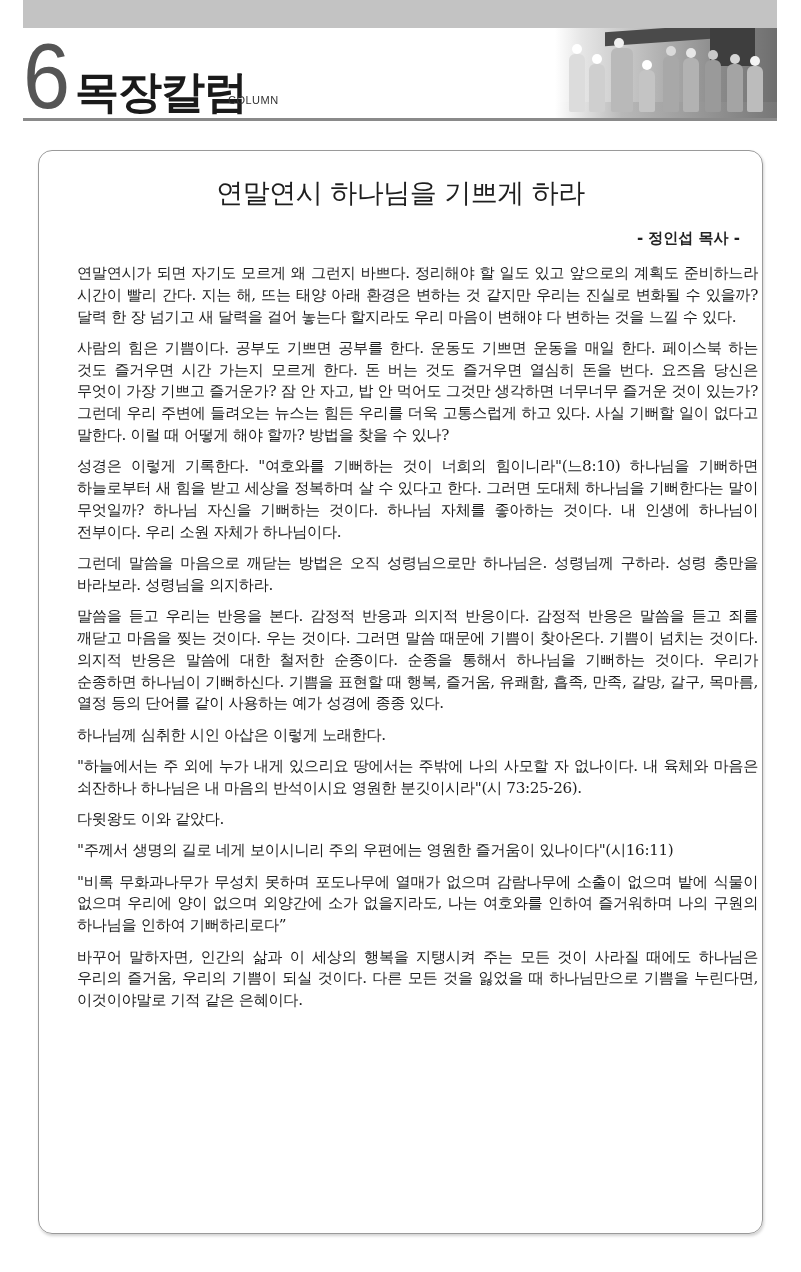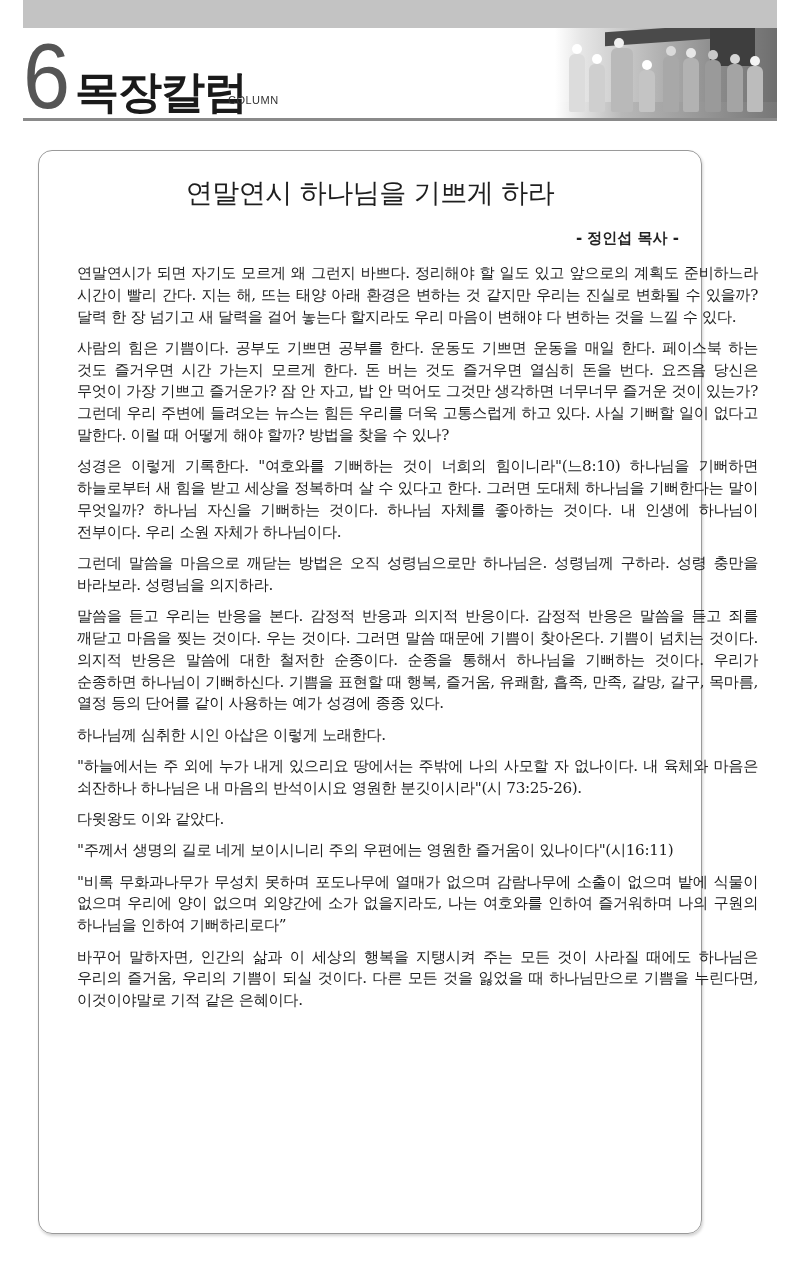--- a/index.html
+++ b/index.html
@@ -14,21 +14,21 @@
   .section-sub { position: absolute; left: 205px; top: 66px; font-family: "Liberation Sans", "DejaVu Sans", sans-serif;
                  font-size: 11px; color: #333; letter-spacing: 0.5px; }
   .photo { position: absolute; left: 532px; top: 0; width: 222px; height: 90px; overflow: hidden;
            background: linear-gradient(90deg, #ffffff 0%, #e6e6e6 12%, #b5b5b5 45%, #8f8f8f 70%, #6e6e6e 100%); }
   .photo .banner { position: absolute; left: 50px; top: 0; width: 120px; height: 14px; background: #4a4a4a; transform: skewY(-4deg); }
   .photo .screen { position: absolute; left: 155px; top: 0; width: 45px; height: 38px; background: #3e3e3e; }
   .photo .floor { position: absolute; left: 0; bottom: 0; width: 100%; height: 16px; background: linear-gradient(90deg, #ffffff, #b8b8b8 30%, #777 100%); }
   .person { position: absolute; bottom: 6px; width: 16px; border-radius: 6px 6px 2px 2px; }
   .person::before { content: ""; position: absolute; top: -10px; left: 3px; width: 10px; height: 10px; border-radius: 50%; background: inherit; filter: brightness(1.3); }
   .divider { position: absolute; left: 23px; top: 118px; width: 754px; height: 3px; background: #8a8a8a; }
-  .card { position: absolute; left: 38px; top: 150px; width: 664px; height: 1084px; border: 1.5px solid #9a9a9a;
+  .card { position: absolute; left: 38px; top: 150px; width: 725px; height: 1084px; border: 1.5px solid #9a9a9a;
           border-radius: 14px; box-shadow: 1px 2px 3px rgba(0,0,0,0.18); box-sizing: border-box; }
   .article-title { position: absolute; left: 0; top: 24px; width: 100%; text-align: center; font-family: "DejaVu Sans", sans-serif;
                    font-size: 27px; line-height: 36px; color: #1e1e1e; letter-spacing: -0.5px; }
   .byline { position: absolute; right: 22px; top: 78px; font-family: "DejaVu Sans", sans-serif; font-size: 15px; color: #222; font-weight: bold; }
   .body { position: absolute; left: 38px; top: 112px; width: 681px; font-size: 15.2px; line-height: 21.8px; letter-spacing: -0.35px;
           text-align: justify; word-break: keep-all; }
   .body p { margin: 0 0 9.5px 0; }
 </style>
 </head>
 <body>

